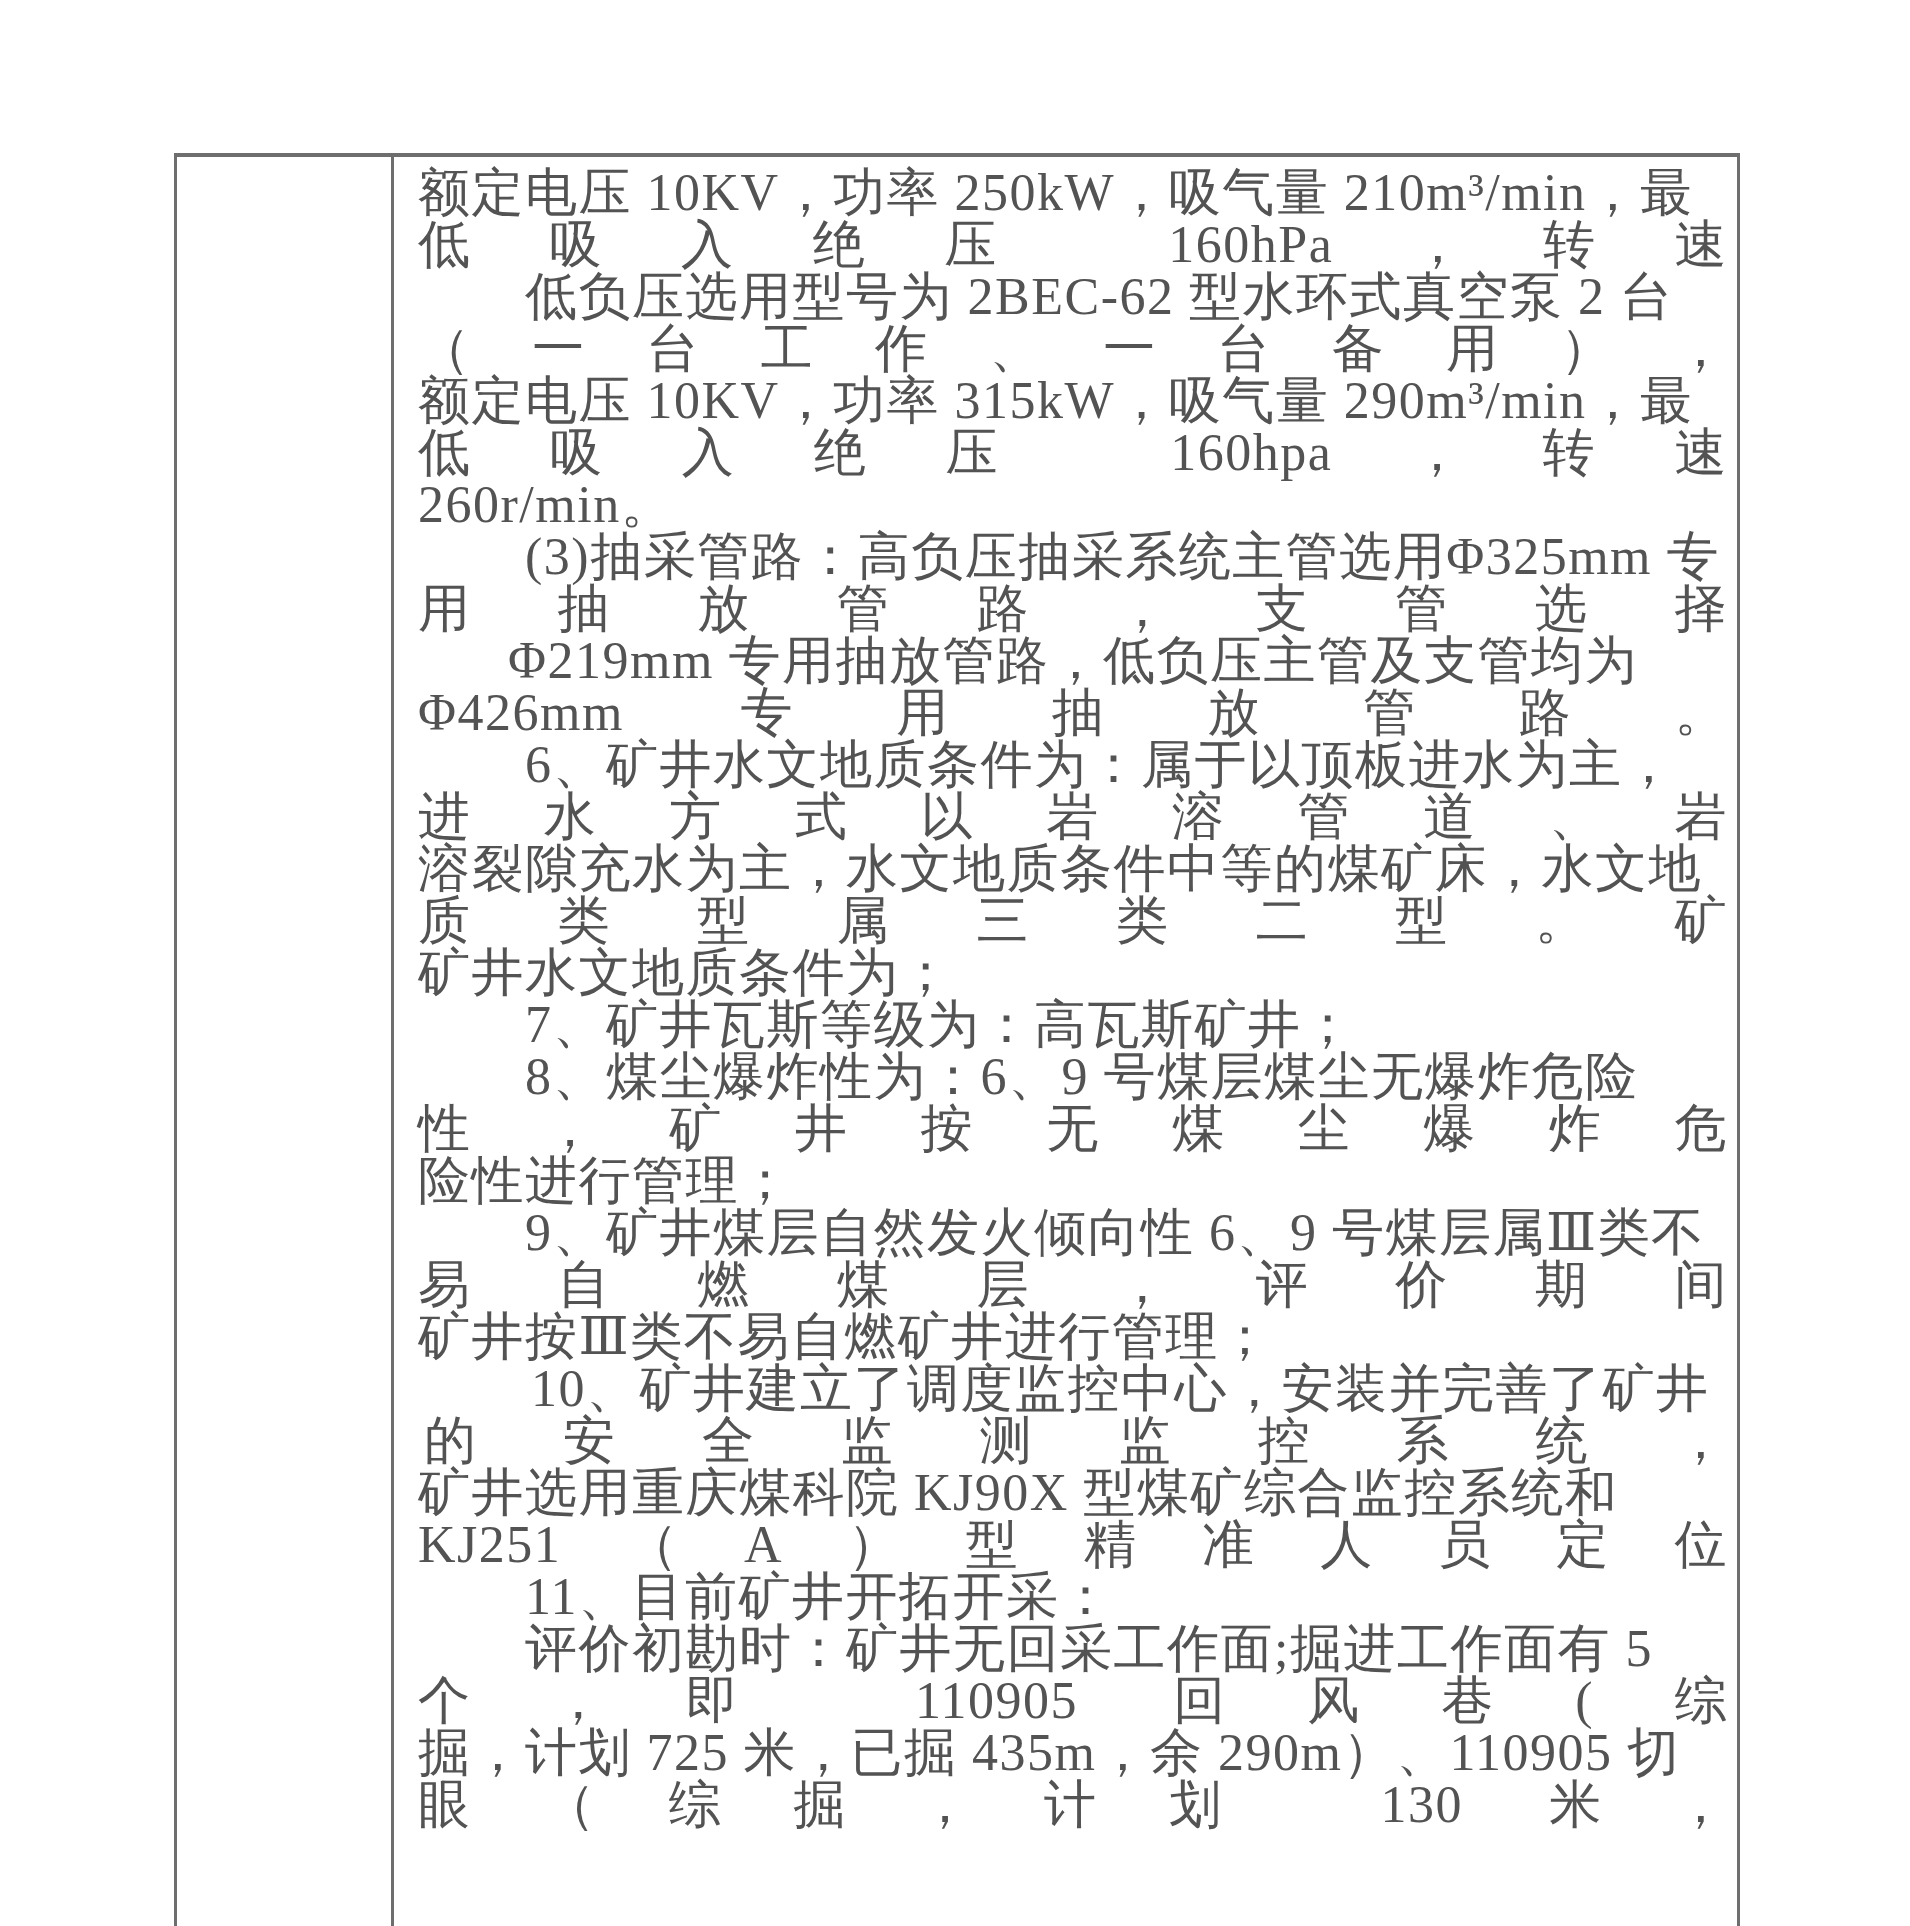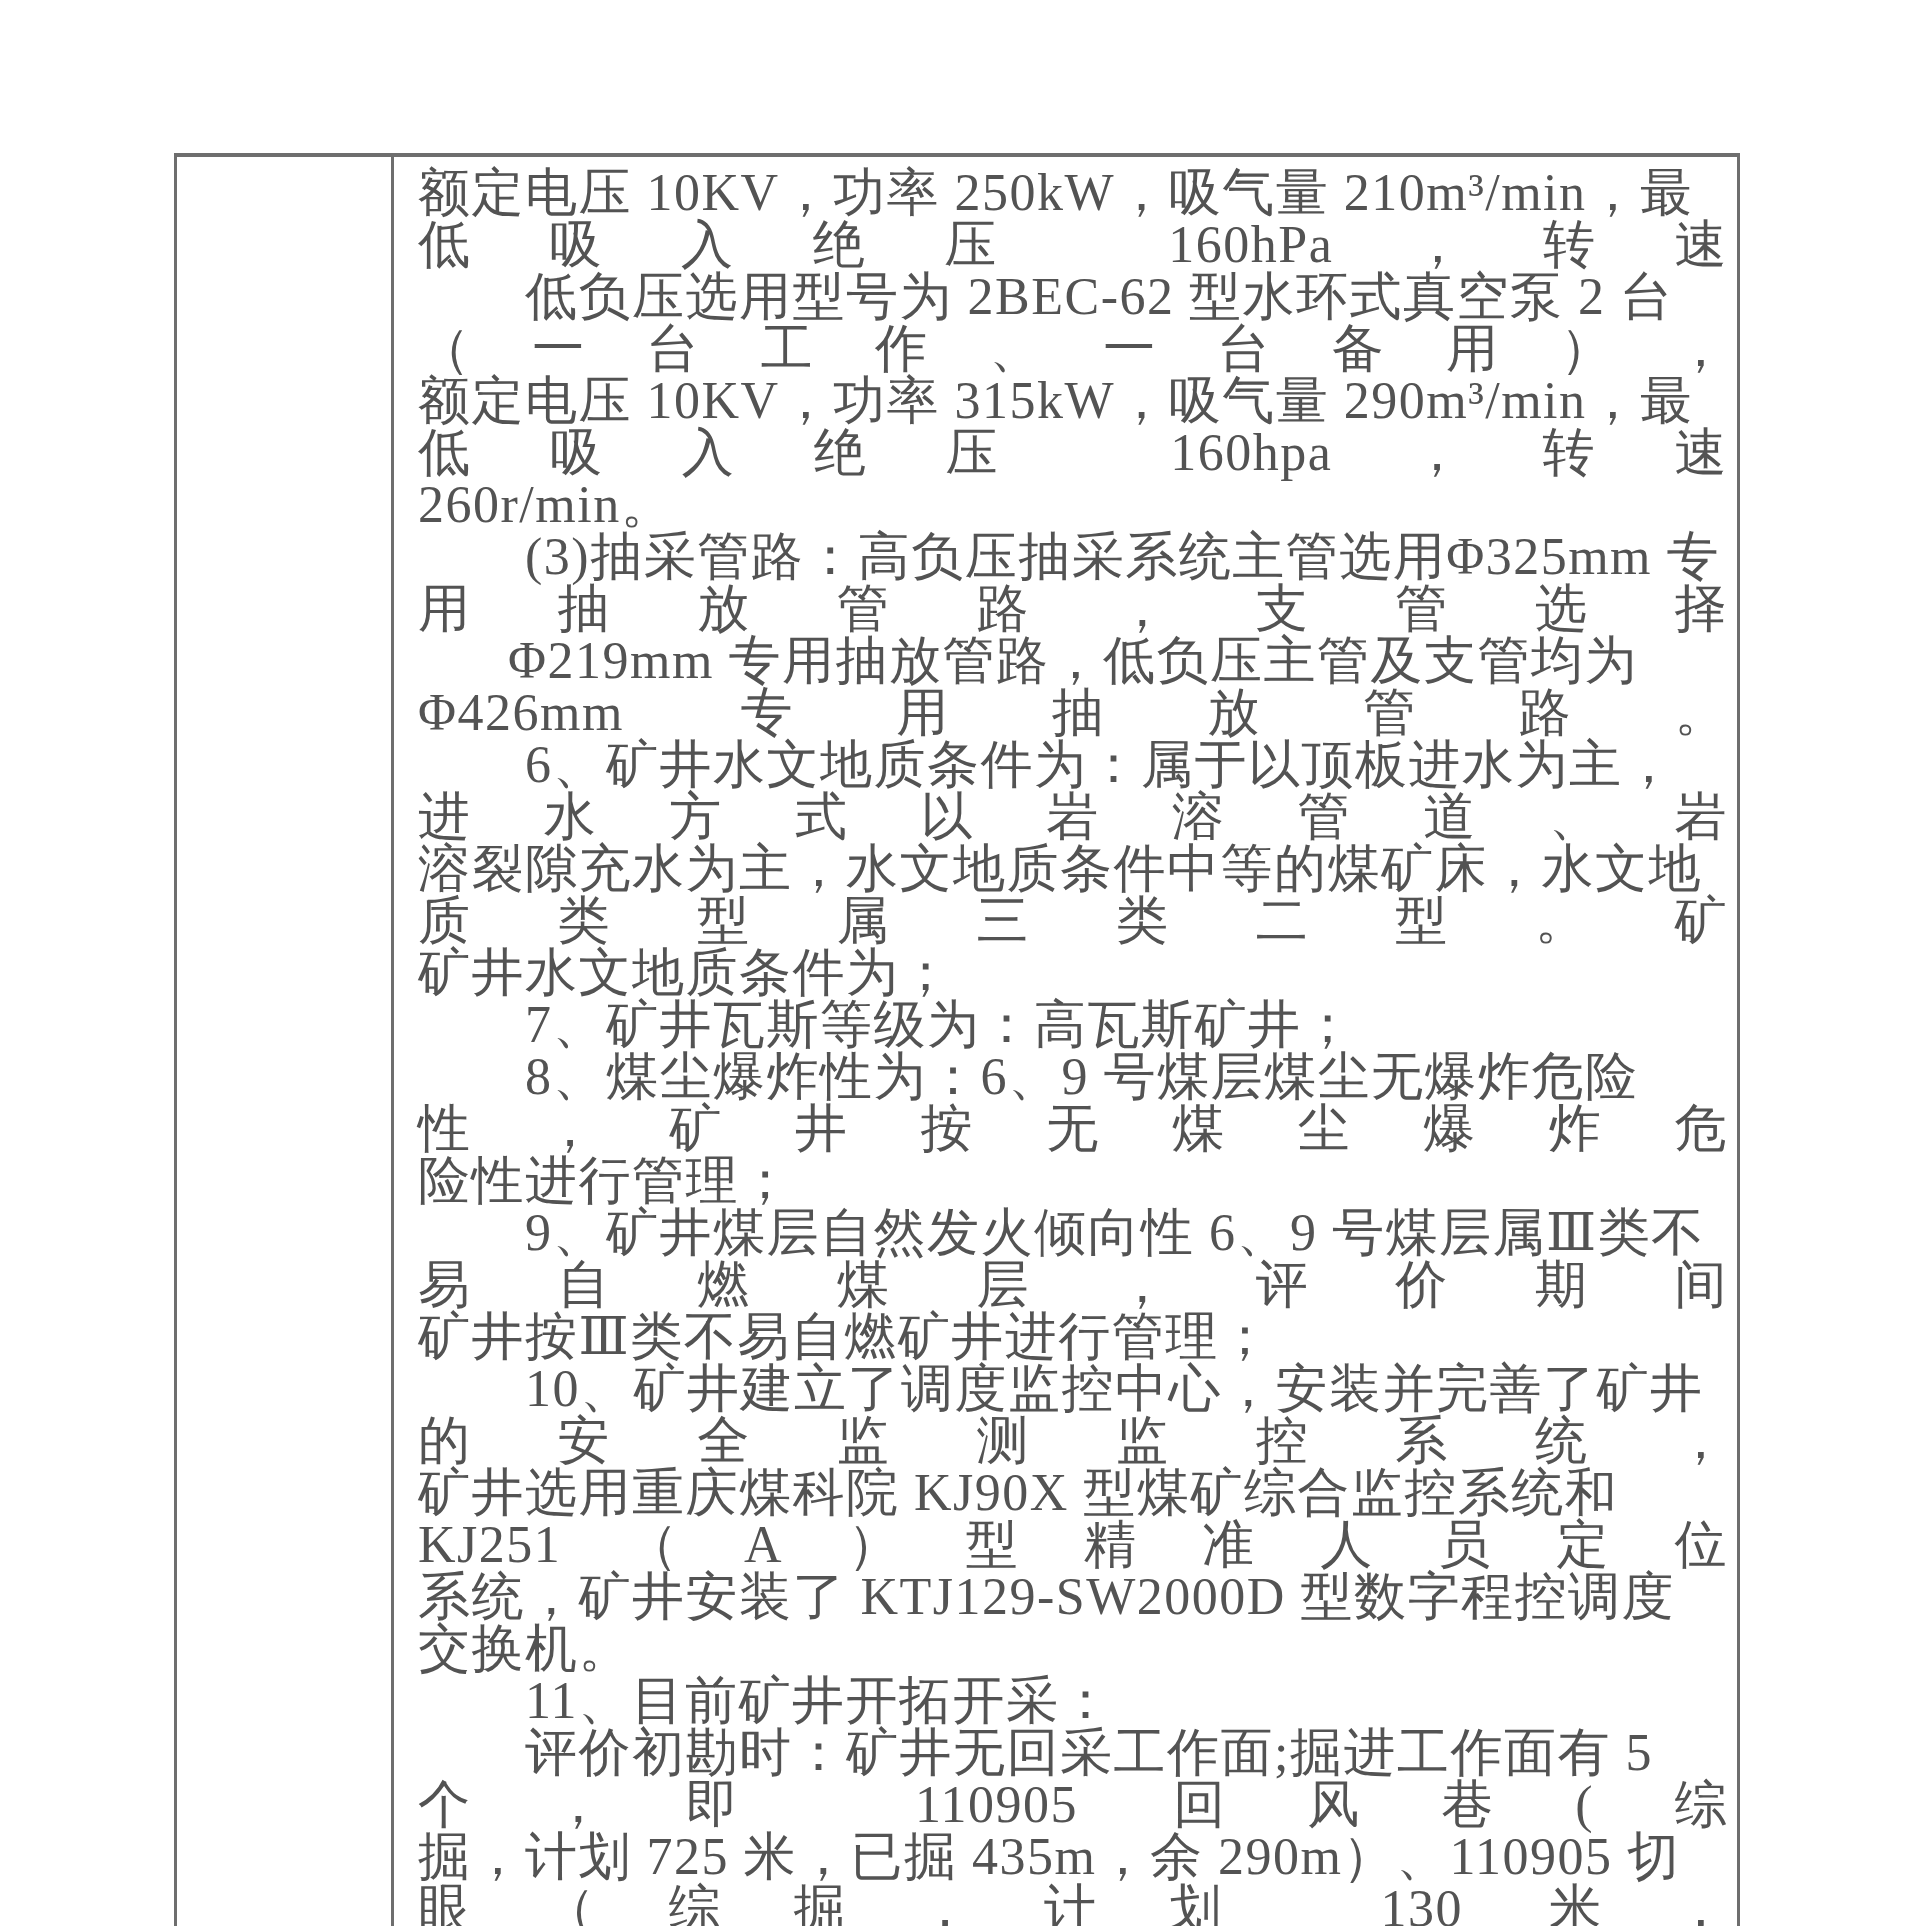--- a/index.html
+++ b/index.html
@@ -31,22 +31,21 @@
       <div class="line" style="text-align-last: justify;"><span>　　(3)抽采管路：高负压抽采系统主管选用Φ325mm 专用抽放管路，支管选择</span></div>
       <div class="line" style="text-align-last: justify; text-align: center;"><span>Φ219mm 专用抽放管路，低负压主管及支管均为Φ426mm 专用抽放管路。</span></div>
       <div class="line" style="text-align-last: justify;"><span>　　6、矿井水文地质条件为：属于以顶板进水为主，进水方式以岩溶管道、岩</span></div>
       <div class="line" style="text-align-last: justify;"><span>溶裂隙充水为主，水文地质条件中等的煤矿床，水文地质类型属三类二型。矿</span></div>
       <div class="line"><span>矿井水文地质条件为；</span></div>
       <div class="line"><span>　　7、矿井瓦斯等级为：高瓦斯矿井；</span></div>
       <div class="line" style="text-align-last: justify;"><span>　　8、煤尘爆炸性为：6、9 号煤层煤尘无爆炸危险性，矿井按无煤尘爆炸危</span></div>
       <div class="line"><span>险性进行管理；</span></div>
       <div class="line" style="text-align-last: justify;"><span>　　9、矿井煤层自然发火倾向性 6、9 号煤层属Ⅲ类不易自燃煤层，评价期间</span></div>
       <div class="line"><span>矿井按Ⅲ类不易自燃矿井进行管理；</span></div>
-      <div class="line" style="text-align-last: justify;"><span>　　10、矿井建立了调度监控中心，安装并完善了矿井的安全监测监控系统，</span></div>
+      <div class="line" style="text-align-last: justify; margin-left: 6px;"><span>　　10、矿井建立了调度监控中心，安装并完善了矿井的安全监测监控系统，</span></div>
       <div class="line" style="text-align-last: justify;"><span>矿井选用重庆煤科院 KJ90X 型煤矿综合监控系统和 KJ251（A）型精准人员定位</span></div>
-      <div class="line"><span>系统，矿井安装了 KTJ129-SW2000D 型数字程控调度交换机。</span></div>
       <div class="line"><span>　　11、目前矿井开拓开采：</span></div>
       <div class="line" style="text-align-last: justify;"><span>　　评价初勘时：矿井无回采工作面;掘进工作面有 5 个，即 110905 回风巷(综</span></div>
       <div class="line" style="text-align-last: justify;"><span>掘，计划 725 米，已掘 435m，余 290m）、110905 切眼（综掘，计划 130 米，</span></div>
     </div>
 
 </div>
 
 
 </body></html>

